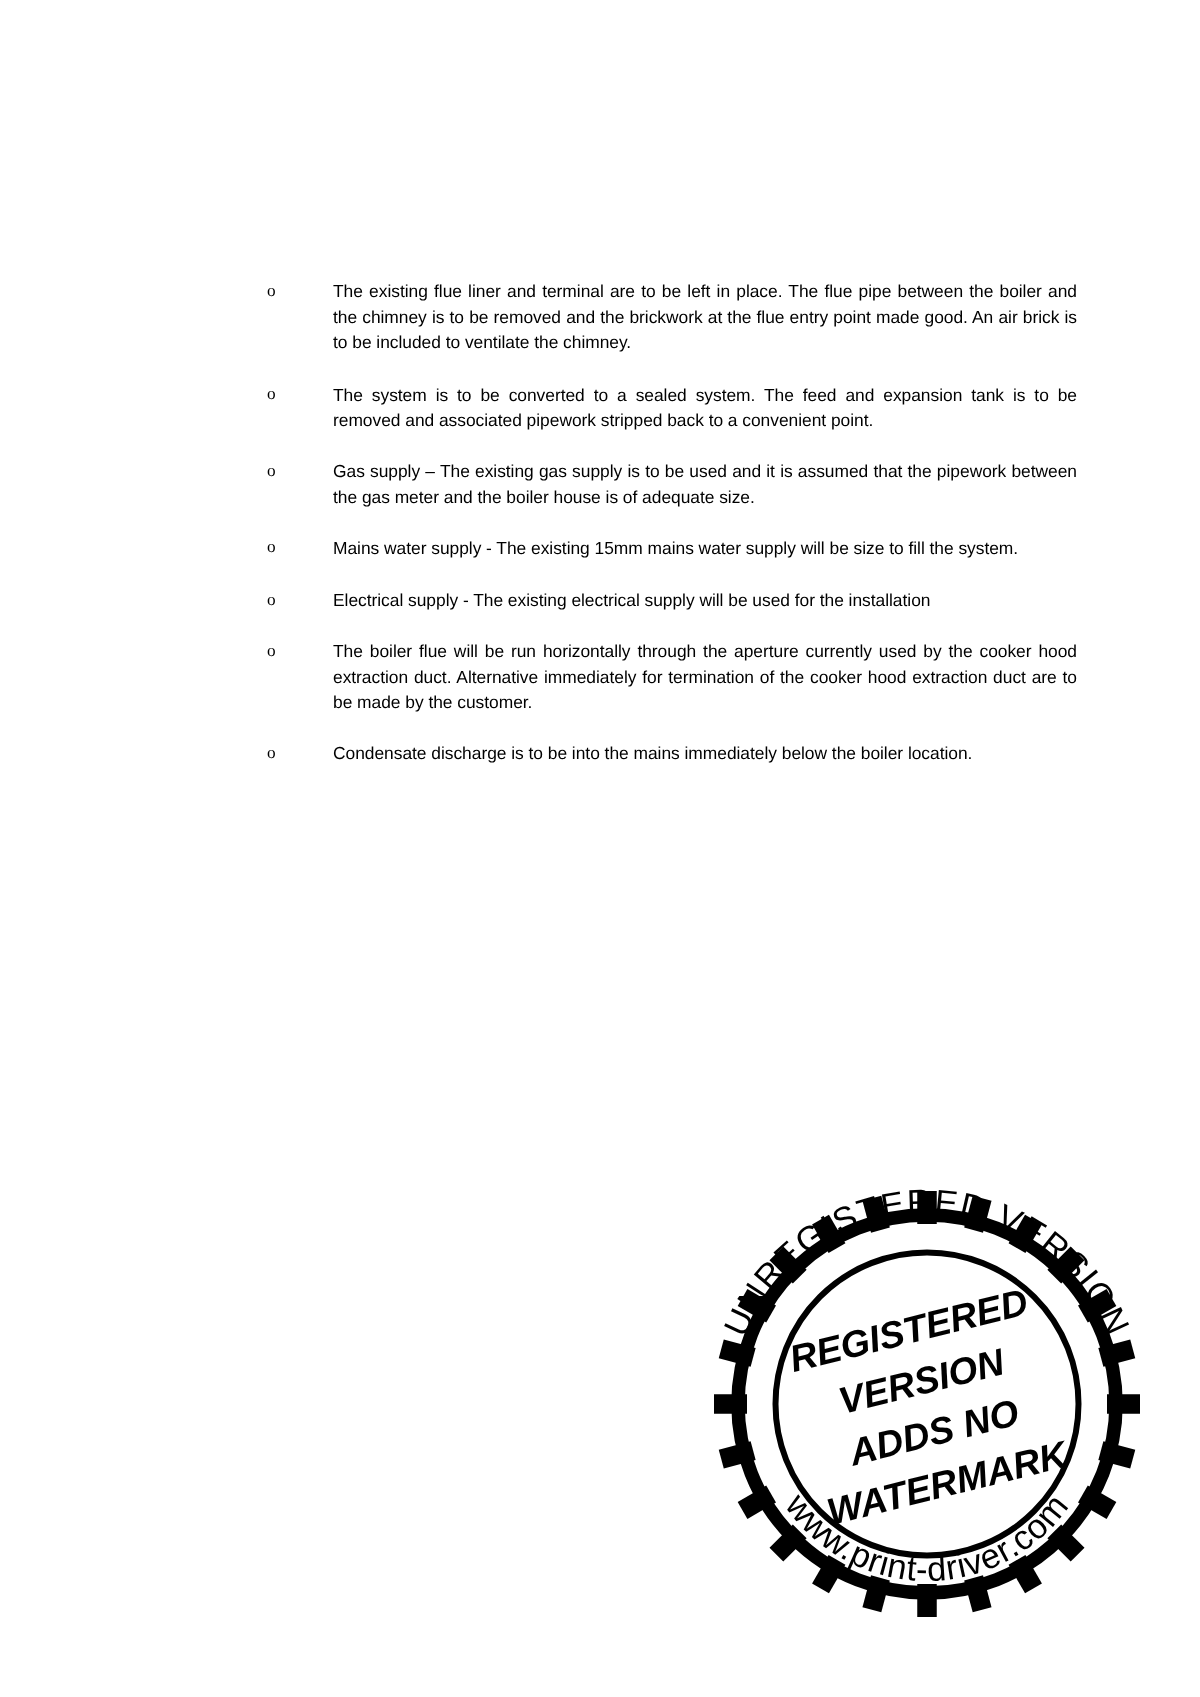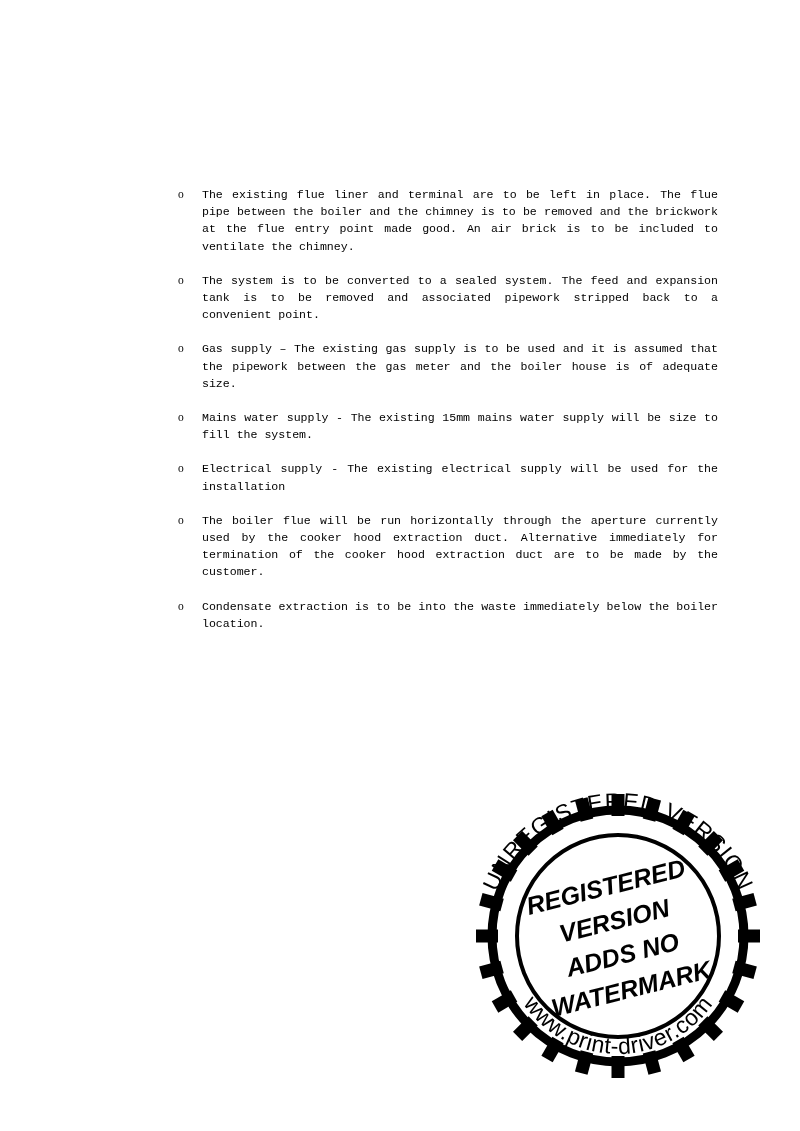--- a/index.html
+++ b/index.html
@@ -43,26 +43,27 @@
     width: 24px;
     flex: 0 0 24px;
     font-family: "Liberation Serif", serif;
     font-size: 11.5px;
     line-height: 17px;
     color: #000;
   }
 
   .bullet-text {
     flex: 1 1 auto;
-    font-family: Liberation Mono, monospace;
+    font-family: Liberation Sans, sans-serif;
     font-size: 11.6px;
     line-height: 17.2px;
     text-align: justify;
     color: #000;
     letter-spacing: -0.02px;
+    margin-left: 20px;
   }
 
   
   .watermark {
     position: absolute;
     left: 458px;
     top: 784px;
     width: 320px;
     height: 300px;
   }
@@ -123,21 +124,21 @@
       <span class="bullet-text">Electrical supply - The existing electrical supply will be used for the installation</span>
     </div>
 
     <div class="bullet-item">
       <span class="bullet-marker">o</span>
       <span class="bullet-text">The boiler flue will be run horizontally through the aperture currently used by the cooker hood extraction duct. Alternative immediately for termination of the cooker hood extraction duct are to be made by the customer.</span>
     </div>
 
     <div class="bullet-item">
       <span class="bullet-marker">o</span>
-      <span class="bullet-text">Condensate extraction is to be into the waste immediately below the boiler location.</span>
+      <span class="bullet-text">Condensate discharge is to be into the mains immediately below the boiler location.</span>
     </div>
 
   </div>
 
   <div class="watermark">
     <svg viewBox="0 0 320 300" xmlns="http://www.w3.org/2000/svg">
       <defs>
         <path id="arcTop" d="M 30 155 A 130 130 0 0 1 290 155" fill="none"></path>
         <path id="arcBottom" d="M 45 155 A 115 115 0 0 0 275 155" fill="none"></path>
         <g id="cogTeeth"></g>

